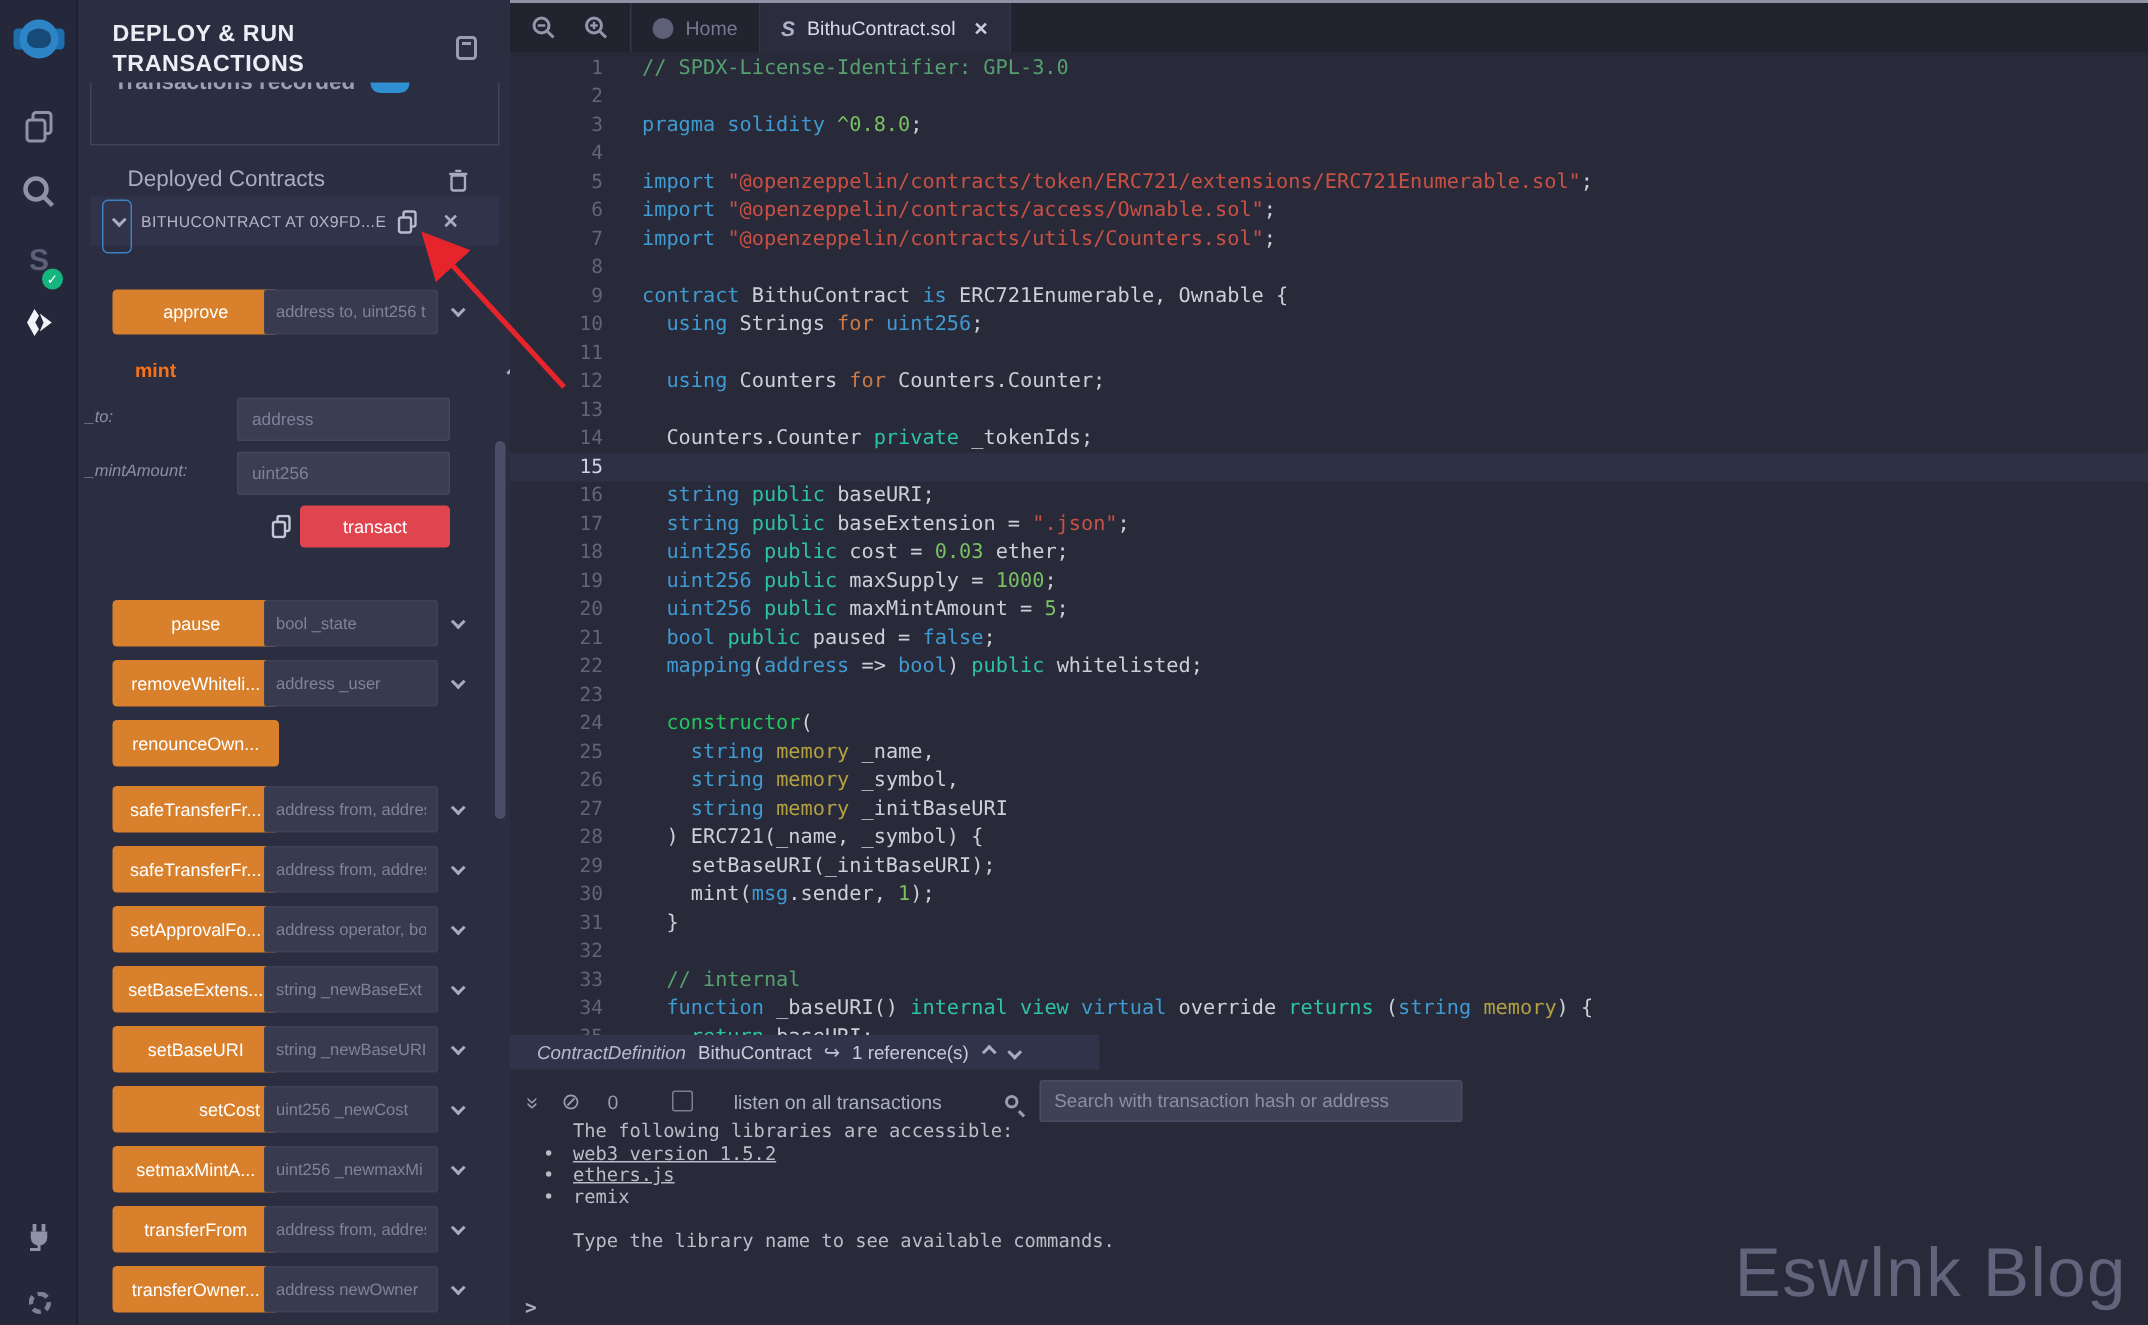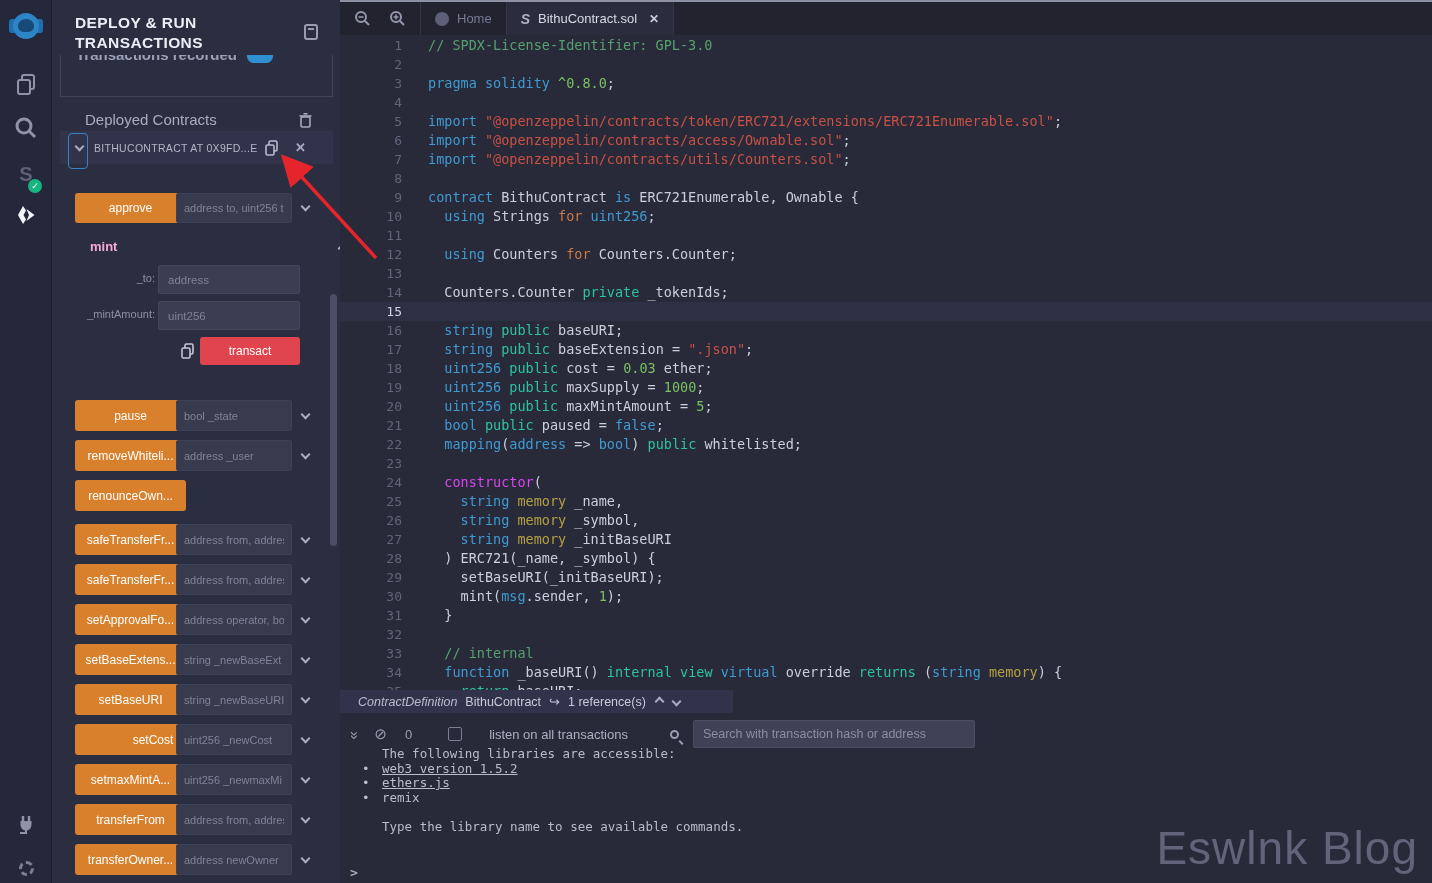--- a/index.html
+++ b/index.html
@@ -41,23 +41,23 @@
   #contract-label { margin-left:11px; color:#b4b6c8; font-size:10.5px; letter-spacing:.3px; white-space:nowrap; width:168px; overflow:hidden; }
   #contract-copy { margin-left:2px; } #contract-close { margin-left:16px; color:#a9acc0; font-size:13px; font-weight:bold; }
 
   .fn-btn { position:absolute; left:23px; width:111px; height:31px; background:#d9802c; border:none; border-radius:3px;
      color:#fff; font-size:12px; font-family:"Liberation Sans",sans-serif; }
   .fn-input { position:absolute; left:124px; width:116px; height:31px; background:#383a4e; border:1px solid #3f4156; border-radius:2px;
      color:#c8cad6; font-size:11px; padding:0 7px; font-family:"Liberation Sans",sans-serif; }
   .fn-input::placeholder { color:#808399; }
   .fn-chev { position:absolute; left:250px; }
 
-  #mint-label { position:absolute; left:38px; top:239px; color:#f9a8d4; font-size:13px; font-weight:600; }
+  #mint-label { position:absolute; left:38px; top:239px; color:#f97316; font-size:13px; font-weight:600; }
   #mint-collapse { position:absolute; left:287px; top:245px; }
-  .mint-lbl { position:absolute; width:98px; text-align:right; color:#8d90a5; font-size:11px; }
+  .mint-lbl { position:absolute; width:98px; color:#8d90a5; font-size:11px;font-style:italic; }
   .mint-input { position:absolute; left:106px; width:142px; height:29px; background:#3b3d53; border:1px solid #44465c; border-radius:2px;
      color:#c8cad6; font-size:11.5px; padding:0 9px; font-family:"Liberation Sans",sans-serif; }
   .mint-input::placeholder { color:#7f8298; }
   #transact-btn { position:absolute; left:148px; top:337px; width:100px; height:28px; background:#e0454f; border:none; border-radius:3px;
      color:#fff; font-size:12px; font-family:"Liberation Sans",sans-serif; }
   #mint-copy { position:absolute; left:128px; top:343px; }
   #sp-scroll { position:absolute; left:278px; top:294px; width:7px; height:252px; background:#4b4e66; border-radius:4px; }
 
   
   #tabbar { left:340px; top:2px; width:1092px; height:33px; background:#22232f; display:flex; align-items:stretch; z-index:2; }
@@ -69,21 +69,21 @@
   .tab .close { color:#c9ccdb; font-weight:bold; font-size:12px; margin-left:4px; }
 
   
   #code { left:340px; top:35px; width:1092px; height:655px; overflow:hidden; z-index:1; }
   .codeline { position:absolute; left:0; width:1092px; height:19px; font-family:"DejaVu Sans Mono",monospace; font-size:13.5px; line-height:19px; white-space:pre; }
   .codeline .ln { position:absolute; left:0; width:62px; text-align:right; color:#62657a; font-size:13px; }
   .codeline .ct { position:absolute; left:88px; }
   .codeline.cur { background:#2e3146; }
   .codeline.cur .ln { color:#d0d3e2; }
   .tk-c{color:#56a06f} .tk-k{color:#3f9ad1} .tk-v{color:#2dc2a2} .tk-n{color:#7ac162}
-  .tk-s{color:#c95144} .tk-o{color:#cc7a45} .tk-m{color:#d946ef} .tk-y{color:#b3a042} .tk-p{color:#ccced9}
+  .tk-s{color:#c95144} .tk-o{color:#cc7a45} .tk-m{color:#22c55e} .tk-y{color:#b3a042} .tk-p{color:#ccced9}
 
   
   #peekbar { left:340px; top:690px; width:393px; height:23px; background:#31334a; display:flex; align-items:center; gap:8px;
      padding-left:18px; font-size:12.5px; color:#c8cad8; z-index:2; }
   #peek-kind { font-style:italic; color:#b9bbcc; }
   #peek-arrow { color:#bfc2d2; font-size:13px; }
   #peek-chevs { display:flex; gap:10px; margin-left:2px; }
 
   
   #terminal { left:340px; top:713px; width:1092px; height:170px; z-index:1; }

